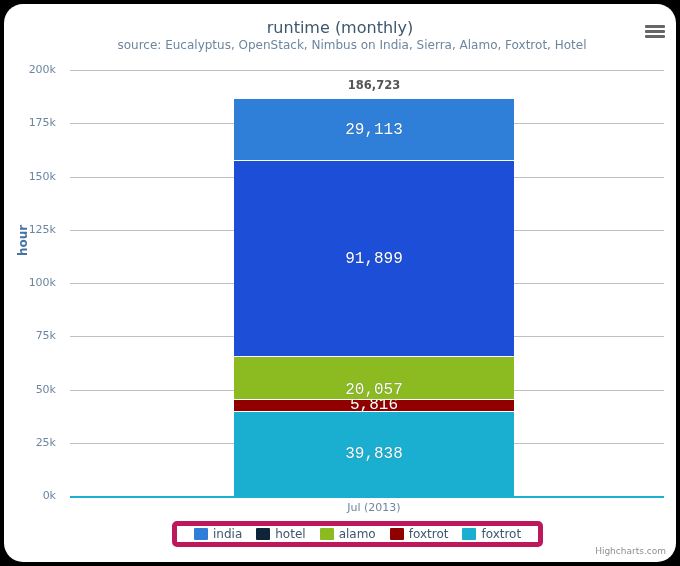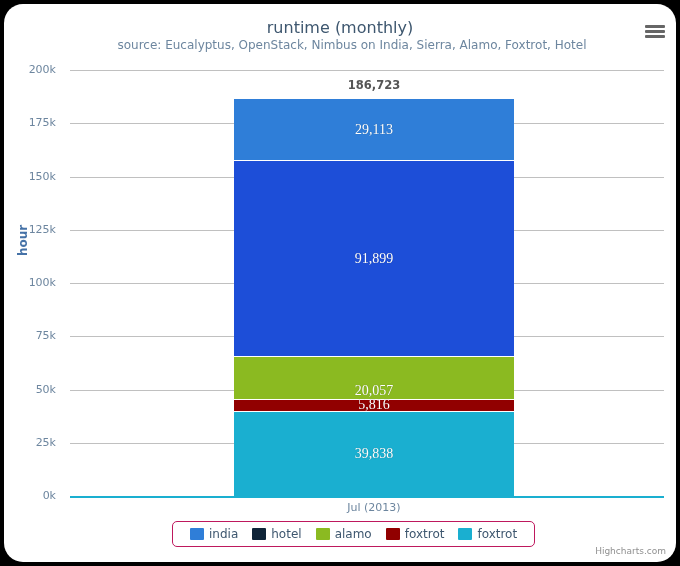--- a/index.html
+++ b/index.html
@@ -127,23 +127,23 @@
     position: absolute;
     left: 0;
     width: 280px;
     box-sizing: border-box;
     border-top: 1px solid #ffffff;
     display: flex;
     align-items: center;
     justify-content: center;
   }
   .segment-label {
-    font-size: 14px;
+    font-size: 16px;
     color: #FFFFFF;
-    font-family: Liberation Serif, serif;
+    font-family: Liberation Mono, monospace;
     white-space: nowrap;
     text-shadow: 0 0 1px rgba(0,0,0,0.35);
   }
   #stack-total-label {
     position: absolute;
     left: 164px;
     width: 280px;
     text-align: center;
     font-size: 11.5px;
     font-weight: bold;
@@ -164,21 +164,21 @@
     font-family: "DejaVu Sans", sans-serif;
     white-space: nowrap;
   }
 
   
   #legend {
     position: absolute;
     left: 168px;
     top: 517px;
     height: 26px;
-    border: 1px solid #be185d;
+    border: 5px solid #be185d;
     border-radius: 5px;
     background: #FFFFFF;
     display: flex;
     align-items: center;
     padding: 0 10px;
     box-sizing: border-box;
   }
   .legend-item {
     display: flex;
     align-items: center;

